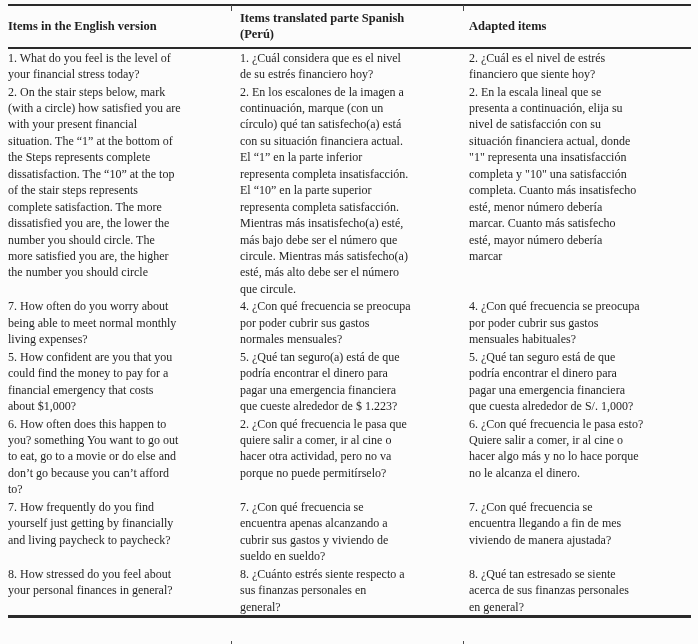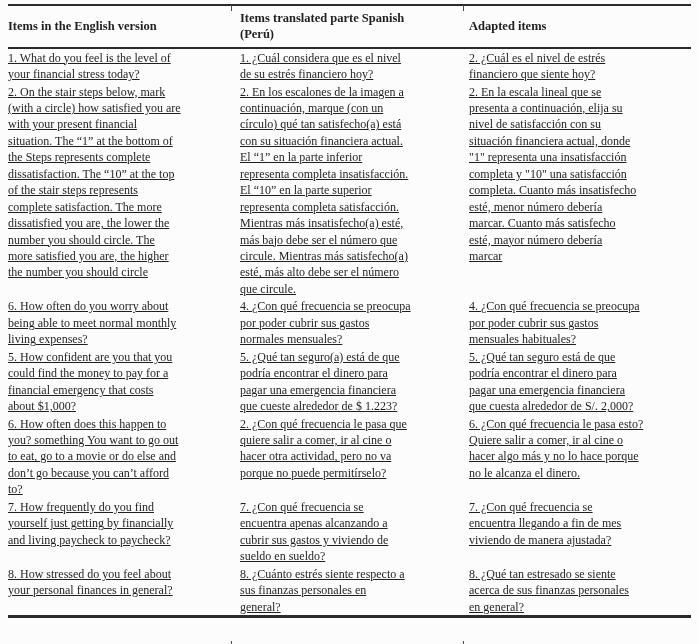--- a/index.html
+++ b/index.html
@@ -39,21 +39,20 @@
     white-space: pre-line;
     padding: 5px 10px 4px 0;
     border-bottom: 2px solid #2a2a2a;
   }
   td {
     font-size: 12px;
     line-height: 16.45px;
     vertical-align: top;
     white-space: pre-line;
     padding: 1px 8px 0 0;
-    text-decoration: underline;
   }
   th:nth-child(2), td:nth-child(2) { padding-left: 8px; }
   th:nth-child(3), td:nth-child(3) { padding-left: 5px; padding-right: 2px; }
   .tick {
     position: absolute;
     width: 1px;
     height: 6px;
     background: #4a4a4a;
   }
   .tick-tl { left: 231px; top: 1px; }
@@ -126,21 +125,21 @@
 situación financiera actual, donde
 "1" representa una insatisfacción
 completa y "10" una satisfacción
 completa. Cuanto más insatisfecho
 esté, menor número debería
 marcar. Cuanto más satisfecho
 esté, mayor número debería
 marcar</td>
       </tr>
       <tr>
-        <td>6. How often do you worry about
+        <td>7. How often do you worry about
 being able to meet normal monthly
 living expenses?</td>
         <td>4. ¿Con qué frecuencia se preocupa
 por poder cubrir sus gastos
 normales mensuales?</td>
         <td>4. ¿Con qué frecuencia se preocupa
 por poder cubrir sus gastos
 mensuales habituales?</td>
       </tr>
       <tr>
@@ -148,21 +147,21 @@
 could find the money to pay for a
 financial emergency that costs
 about $1,000?</td>
         <td>5. ¿Qué tan seguro(a) está de que
 podría encontrar el dinero para
 pagar una emergencia financiera
 que cueste alrededor de $ 1.223?</td>
         <td>5. ¿Qué tan seguro está de que
 podría encontrar el dinero para
 pagar una emergencia financiera
-que cuesta alrededor de S/. 2,000?</td>
+que cuesta alrededor de S/. 1,000?</td>
       </tr>
       <tr>
         <td>6. How often does this happen to
 you? something You want to go out
 to eat, go to a movie or do else and
 don’t go because you can’t afford
 to?</td>
         <td>2. ¿Con qué frecuencia le pasa que
 quiere salir a comer, ir al cine o
 hacer otra actividad, pero no va

